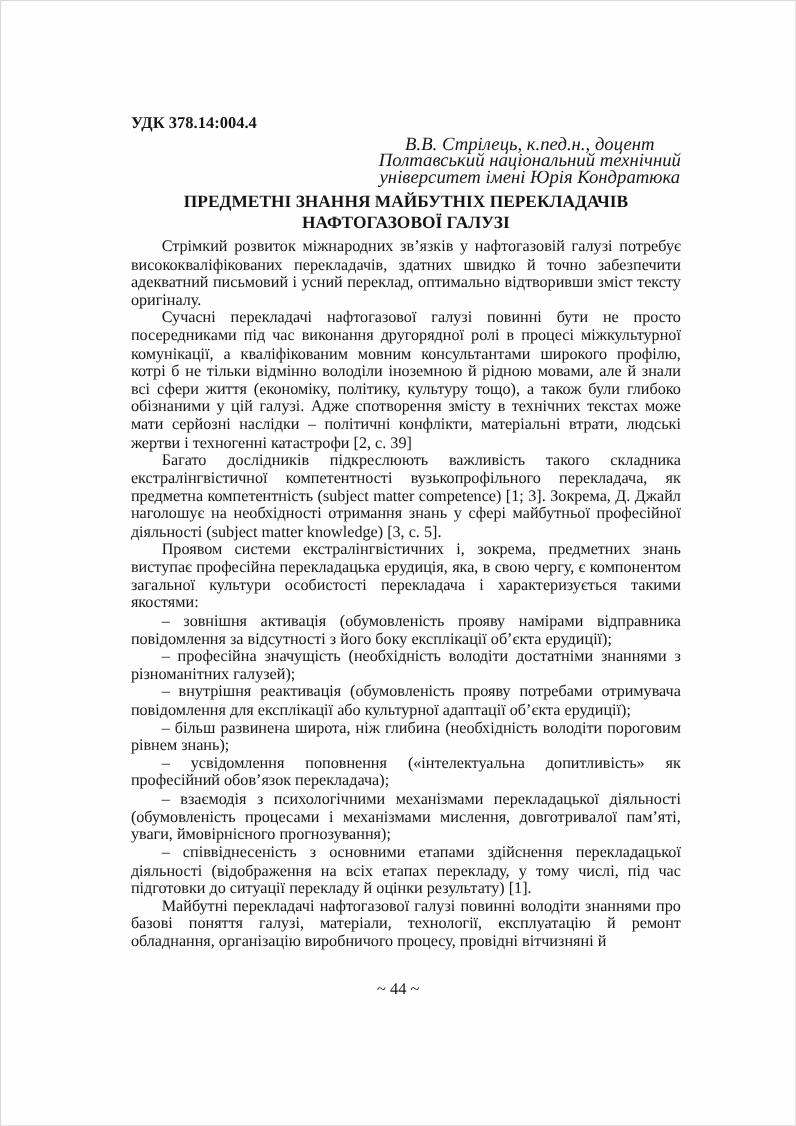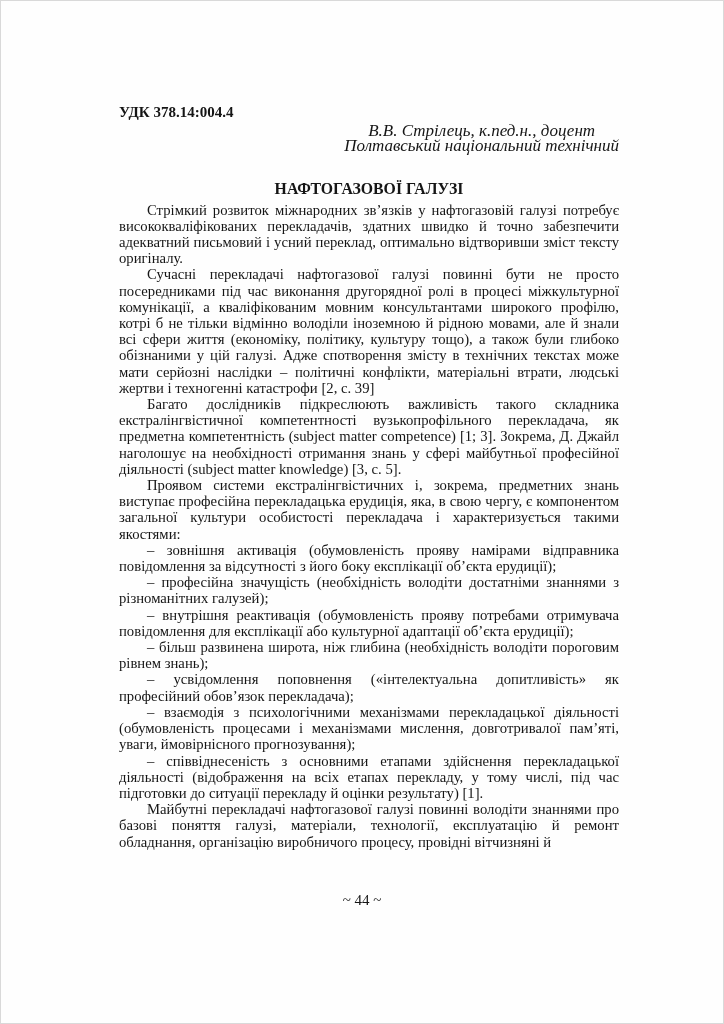--- a/index.html
+++ b/index.html
@@ -72,24 +72,25 @@
 <body>
 
 <div class="page">
 
 
   <div class="udc">УДК 378.14:004.4</div>
 
   <div class="author-block">
     <div>В.В. Стрілець, к.пед.н., доцент</div>
     <div>Полтавський національний технічний</div>
+    <div>університет імені Юрія Кондратюка</div>
   </div>
 
   <h2 class="article-title">
-    <br>
+    <span>ПРЕДМЕТНІ ЗНАННЯ МАЙБУТНІХ ПЕРЕКЛАДАЧІВ</span><br>
     <span>НАФТОГАЗОВОЇ ГАЛУЗІ</span>
   </h2>
 
   <div class="body-text">
     <p>Стрімкий розвиток міжнародних зв’язків у нафтогазовій галузі потребує висококваліфікованих перекладачів, здатних швидко й точно забезпечити адекватний письмовий і усний переклад, оптимально відтворивши зміст тексту оригіналу.</p>
     <p>Сучасні перекладачі нафтогазової галузі повинні бути не просто посередниками під час виконання другорядної ролі в процесі міжкультурної комунікації, а кваліфікованим мовним консультантами широкого профілю, котрі б не тільки відмінно володіли іноземною й рідною мовами, але й знали всі сфери життя (економіку, політику, культуру тощо), а також були глибоко обізнаними у цій галузі. Адже спотворення змісту в технічних текстах може мати серйозні наслідки – політичні конфлікти, матеріальні втрати, людські жертви і техногенні катастрофи [2, с. 39]</p>
     <p>Багато дослідників підкреслюють важливість такого складника екстралінгвістичної компетентності вузькопрофільного перекладача, як предметна компетентність (subject matter competence) [1; 3]. Зокрема, Д. Джайл наголошує на необхідності отримання знань у сфері майбутньої професійної діяльності (subject matter knowledge) [3, с. 5].</p>
     <p>Проявом системи екстралінгвістичних і, зокрема, предметних знань виступає професійна перекладацька ерудиція, яка, в свою чергу, є компонентом загальної культури особистості перекладача і характеризується такими якостями:</p>
 
     <p>– зовнішня активація (обумовленість прояву намірами відправника повідомлення за відсутності з його боку експлікації об’єкта ерудиції);</p>

